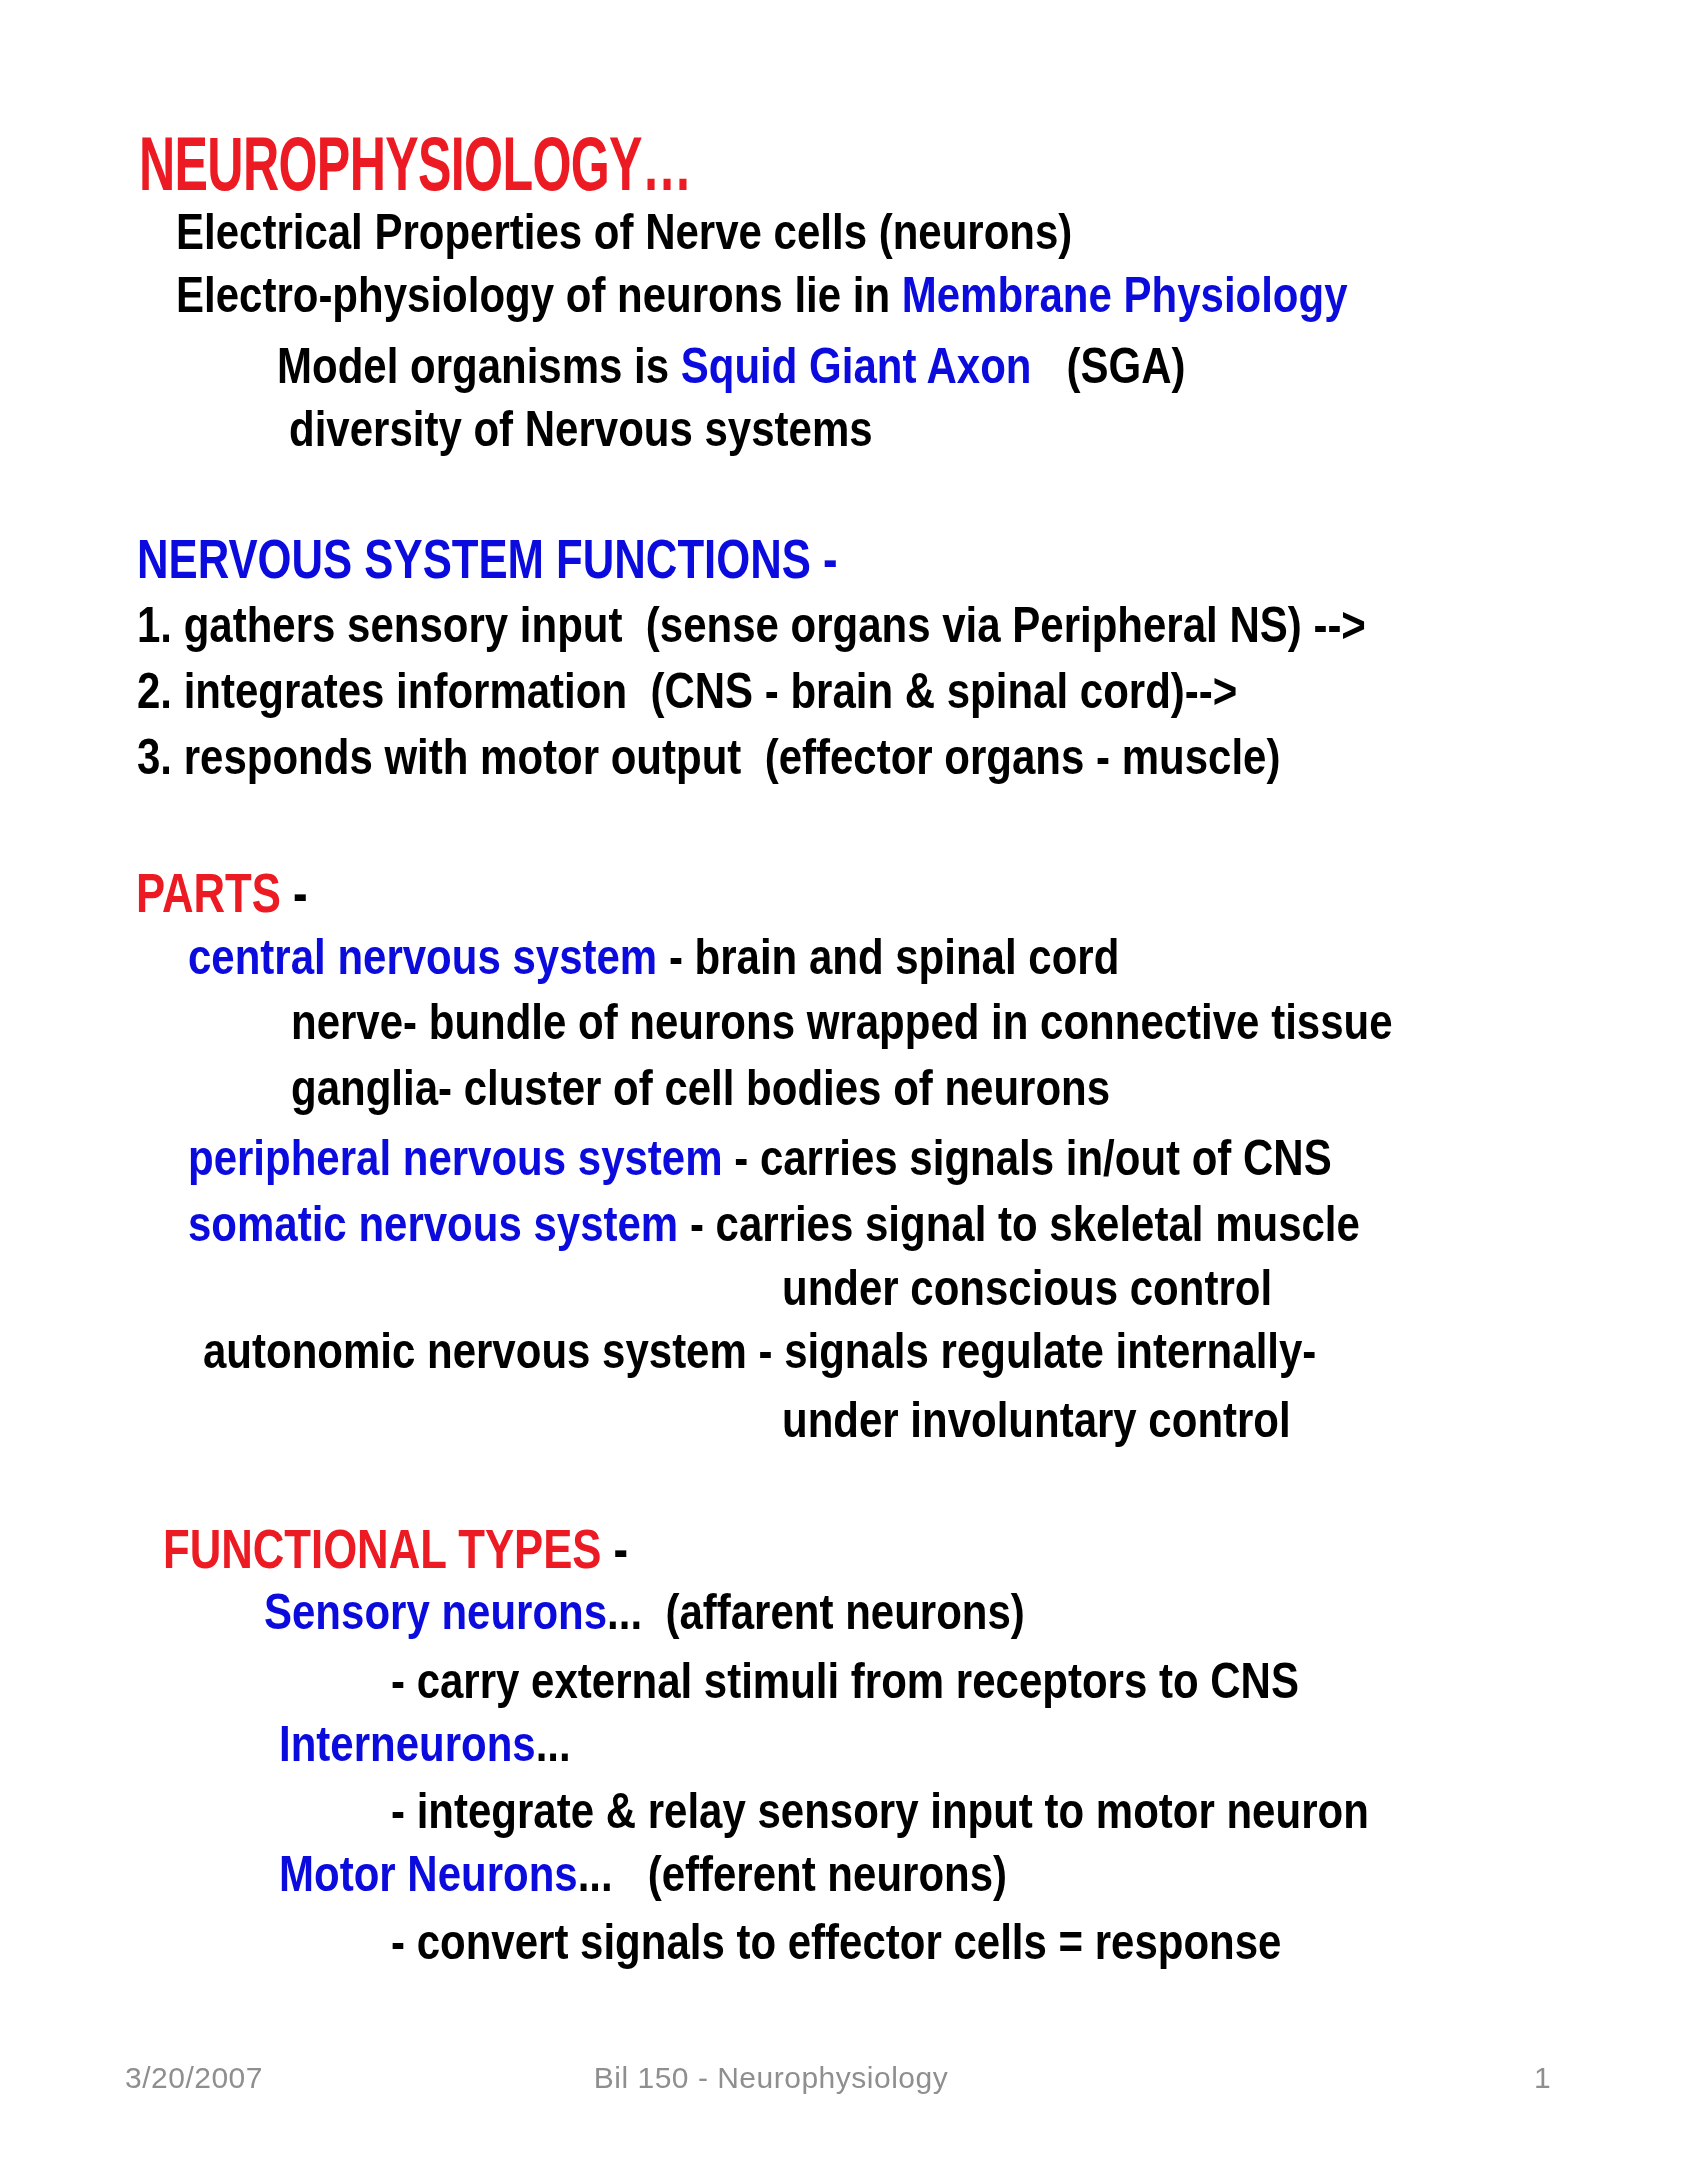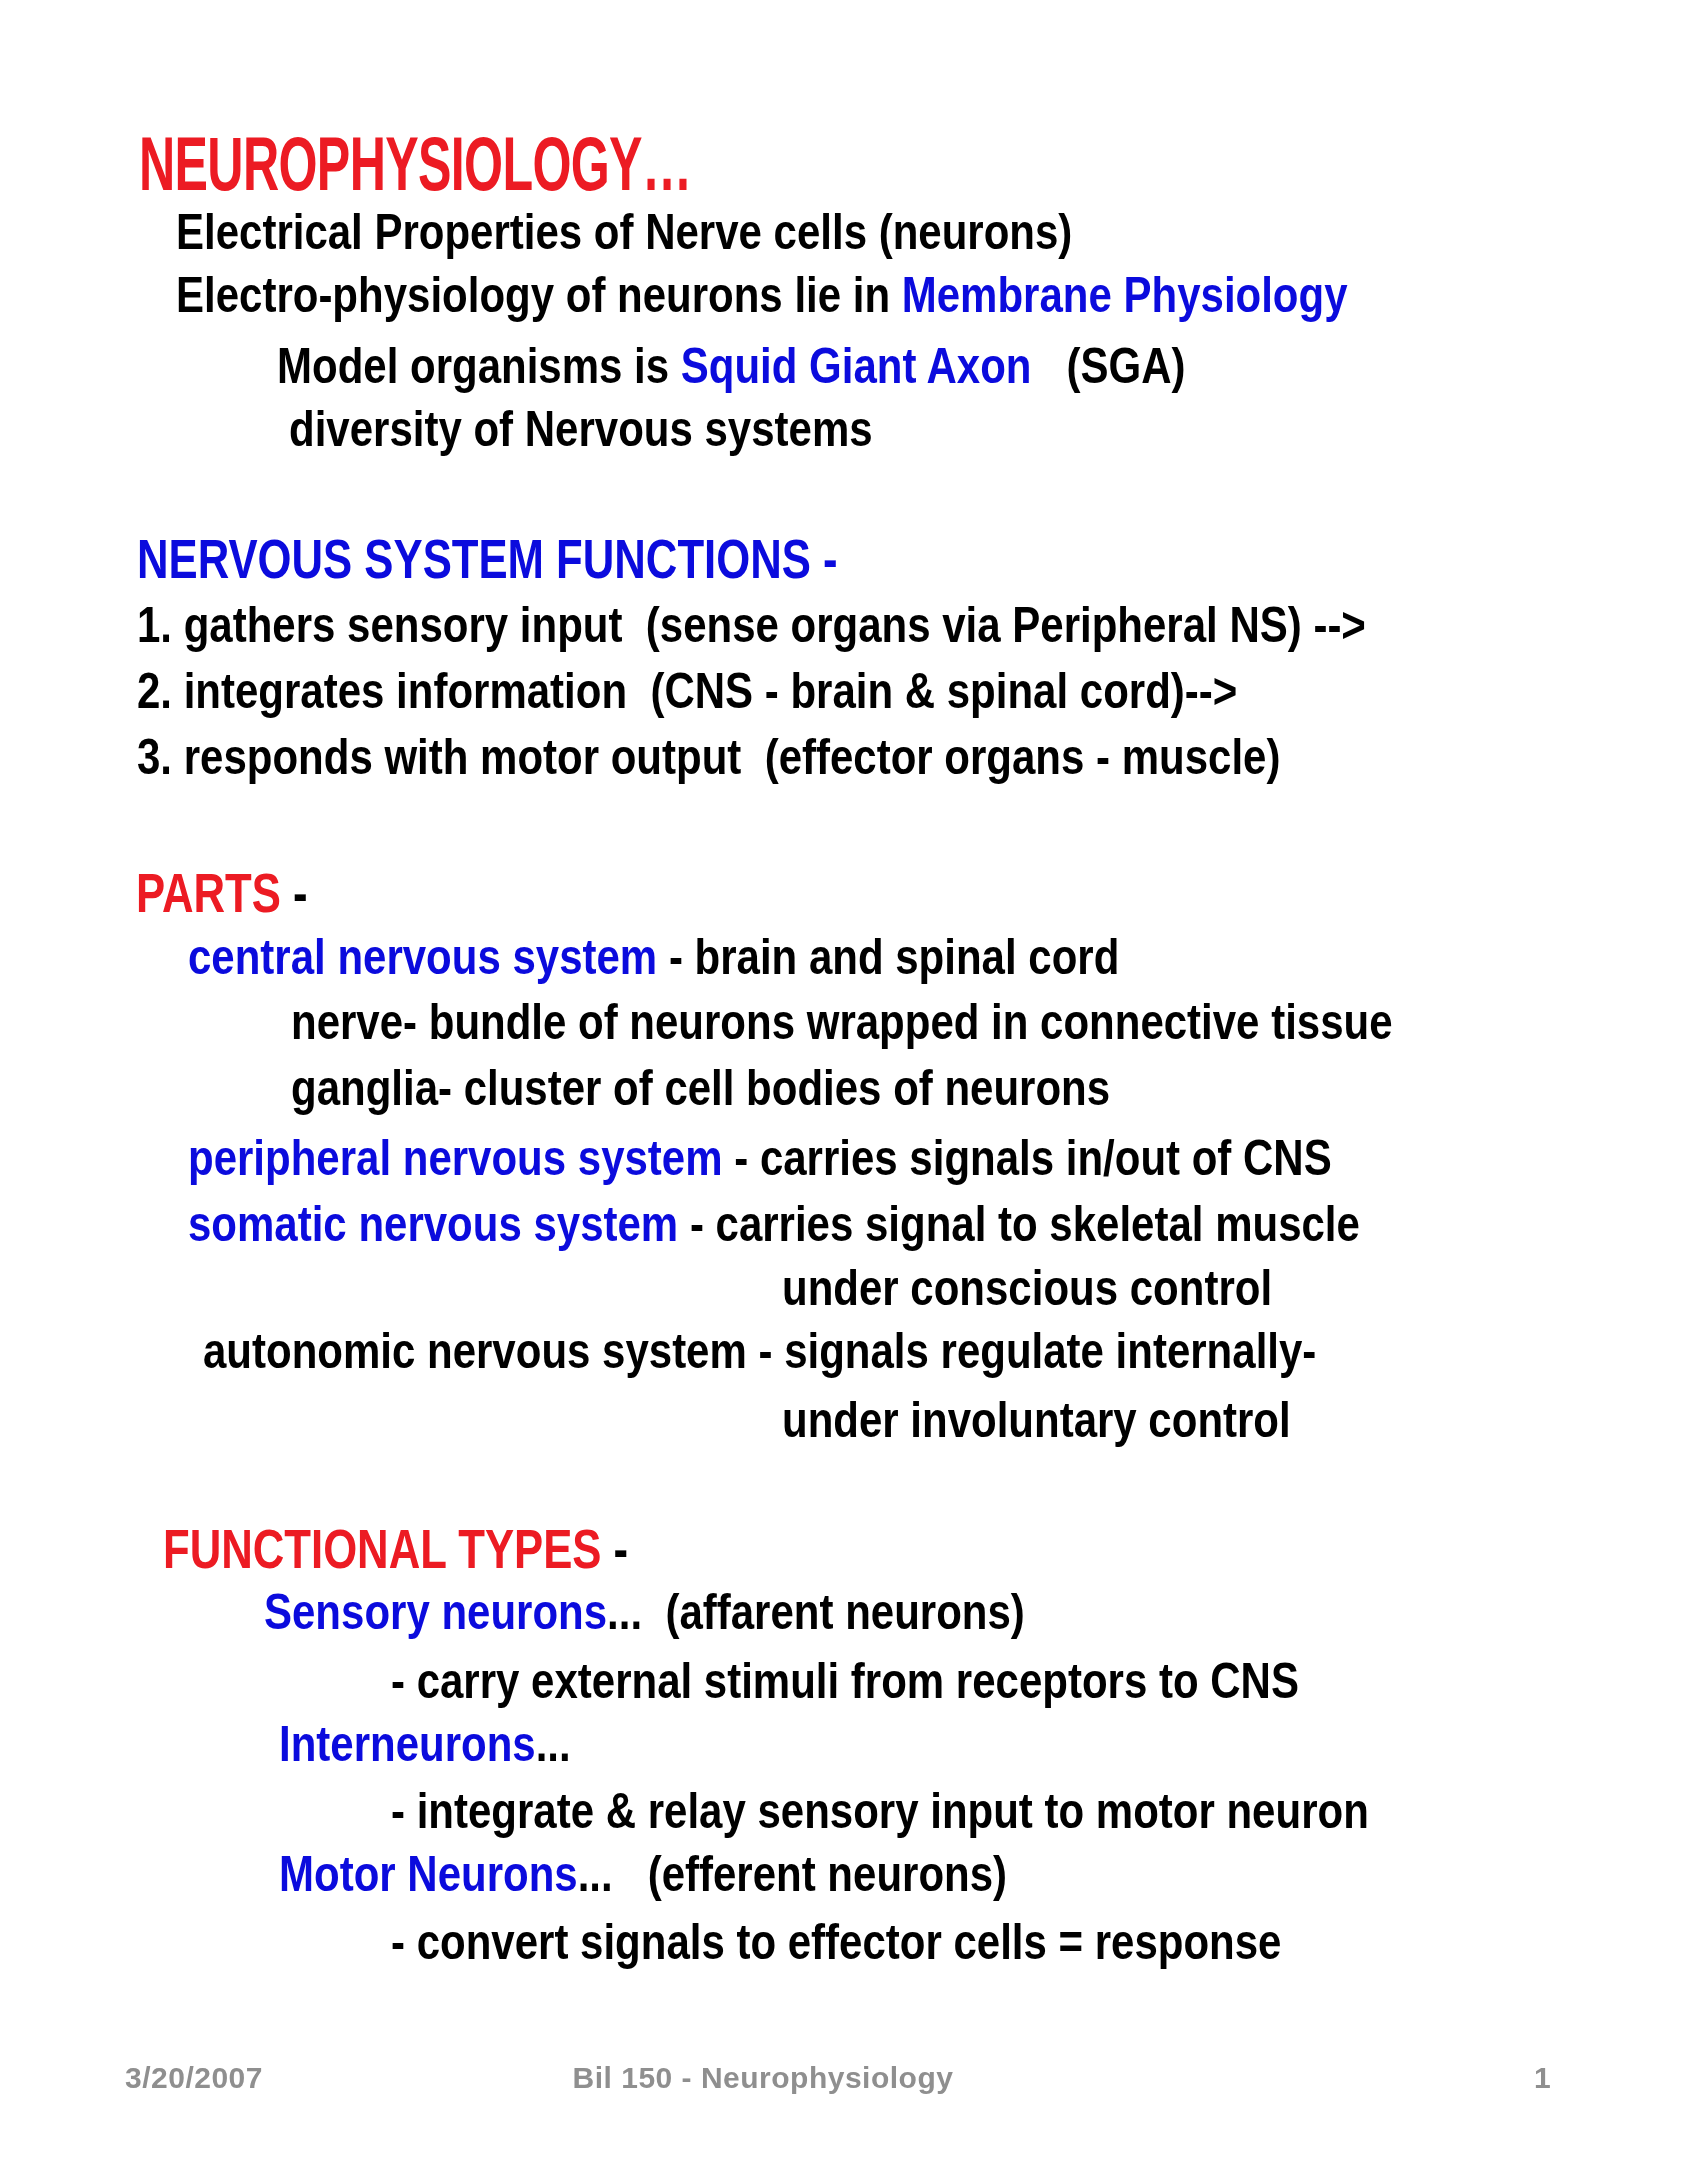--- a/index.html
+++ b/index.html
@@ -33,28 +33,28 @@
   }
   .title{
     font-size:76px;
     letter-spacing:-1px;
     transform:scaleX(0.66);
   }
   .blue{color:var(--blue);}
   .red{color:var(--red);}
   .footer{
     position:absolute;
-    font-weight:bold;
+    font-weight:normal;
     font-size:30px;
     color:var(--gray);
     white-space:pre;
     letter-spacing:0.5px;
   }
   .footer-center{
-    left:8px;width:1510px;text-align:center;
+    left:16px;width:1510px;text-align:center;
   }
 </style>
 </head>
 <body>
 
 <div class="line title red" style="left:139px;top:124px">NEUROPHYSIOLOGY…</div>
 
 <div class="line" style="left:176px;top:206px">Electrical Properties of Nerve cells (neurons)</div>
 
 <div class="line" style="left:176px;top:269px"><span>Electro-physiology of neurons lie in </span><span class="blue">Membrane Physiology</span></div>

